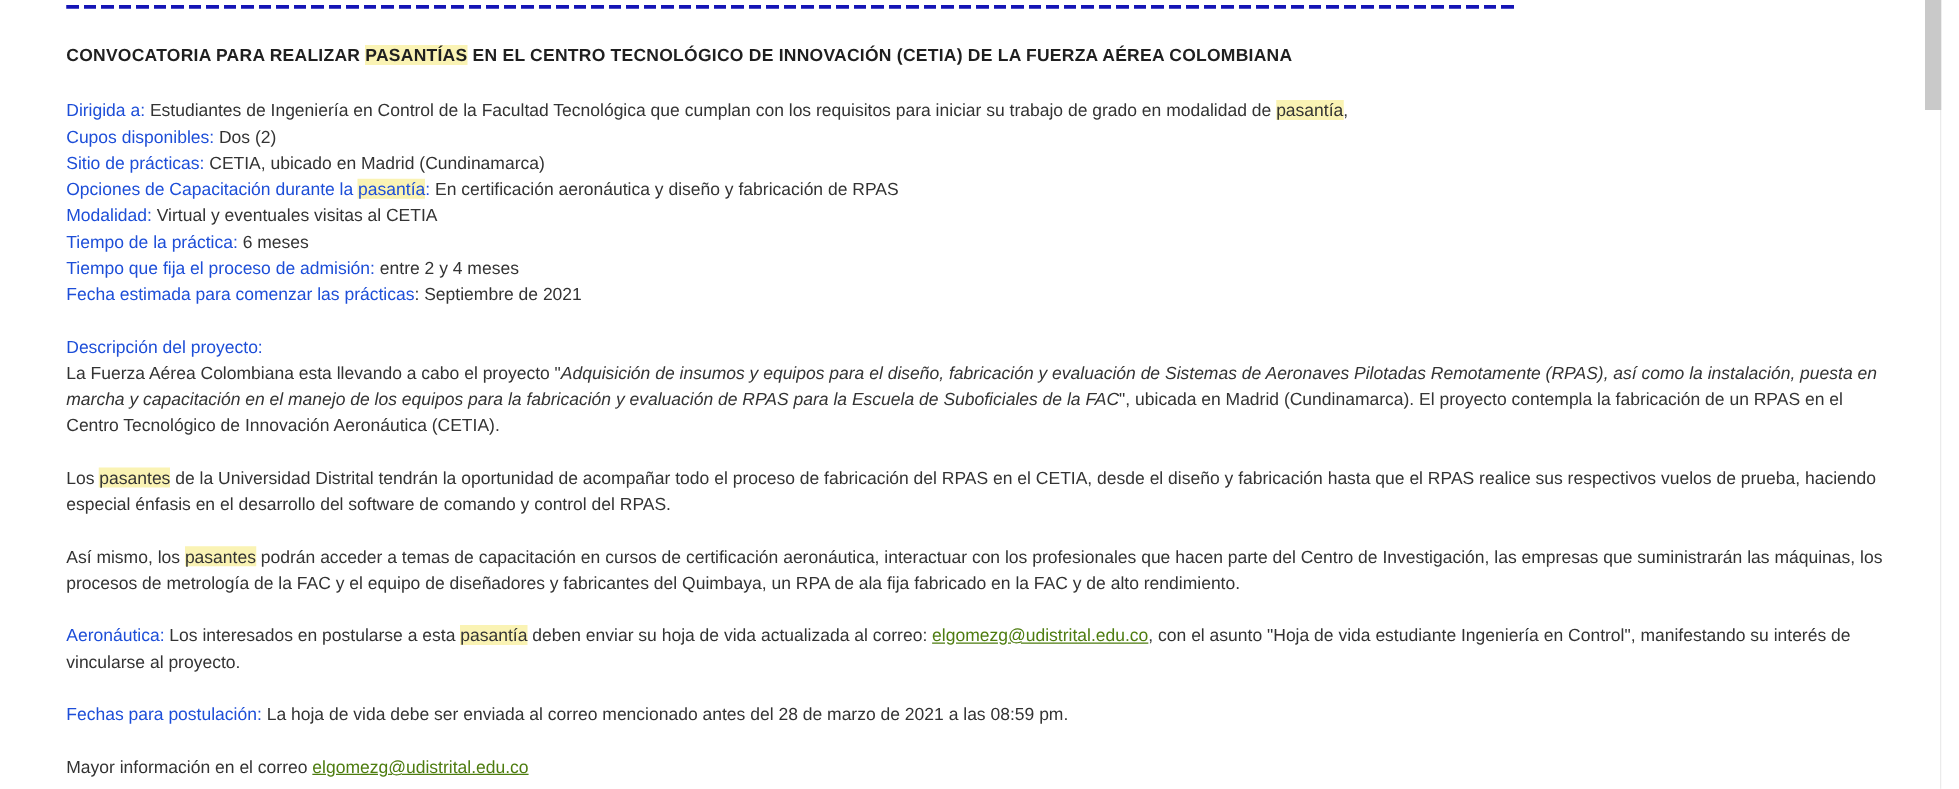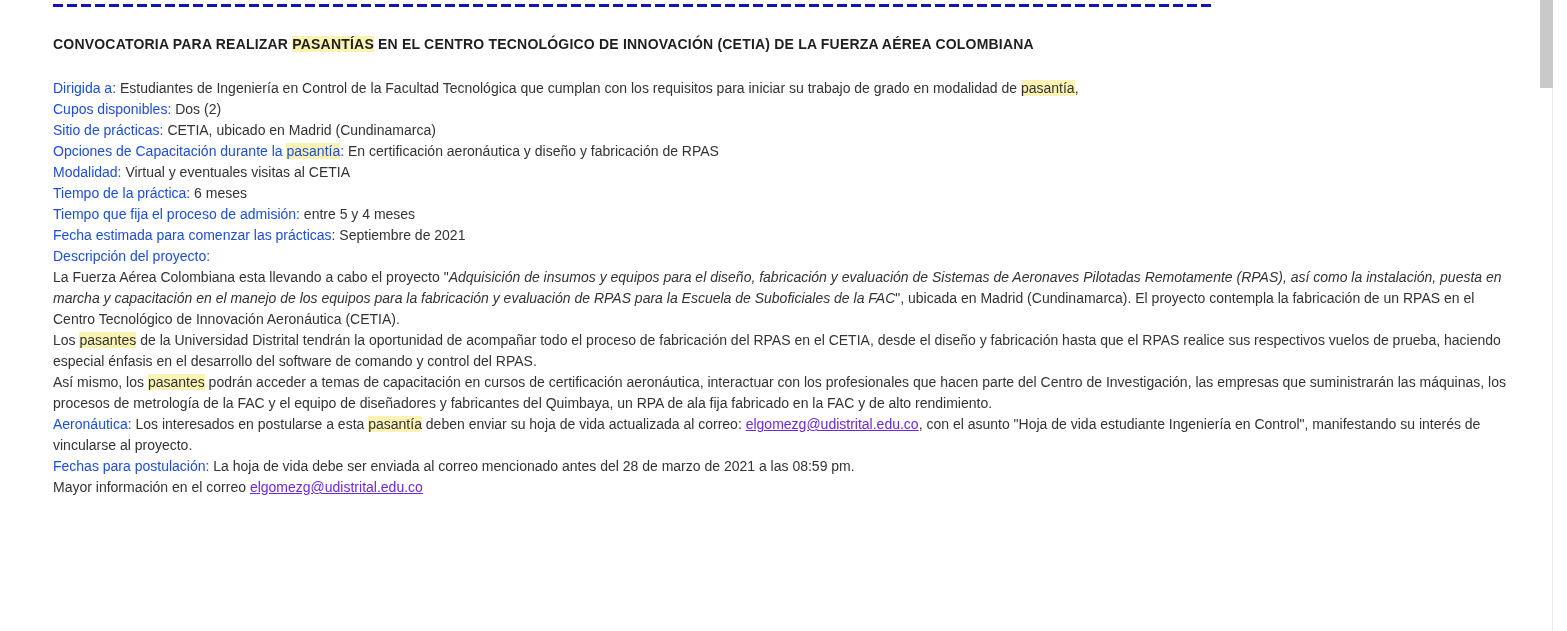--- a/index.html
+++ b/index.html
@@ -22,23 +22,23 @@
     margin-top: 4px;
     height: 3px;
     width: 1162px;
     background: repeating-linear-gradient(to right, #1414b5 0 10px, transparent 10px 14px);
   }
   .title { margin-top: 27px; font-weight: 700; color: #1f1f1f; letter-spacing: 0.2px; }
   .details { margin-top: 23px; }
   .b { font-weight: 400; color: #1d4ed8; }
   .it { font-style: italic; }
   .hl { background: #faf3b4; }
-  .para { }
+  .para { margin-top: 21px; }
   a.email {
-    color: #6d28d9;
+    color: #4d7c0f;
     text-decoration: underline;
     cursor: pointer;
   }
   .scroll-track {
     position: absolute; top: 0; right: 14px;
     width: 14px; height: 631px;
     background: #ffffff;
     border-right: 1px solid #ebebeb;
   }
   .scroll-thumb {
@@ -57,21 +57,21 @@
 
     <div class="title"><span>CONVOCATORIA PARA REALIZAR </span><span class="hl">PASANTÍAS</span><span> EN EL CENTRO TECNOLÓGICO DE INNOVACIÓN (CETIA) DE LA FUERZA AÉREA COLOMBIANA</span></div>
 
     <div class="details">
       <div><span class="b">Dirigida a:</span><span> Estudiantes de Ingeniería en Control de la Facultad Tecnológica que cumplan con los requisitos para iniciar su trabajo de grado en modalidad de </span><span class="hl">pasantía</span><span>,</span></div>
       <div><span class="b">Cupos disponibles:</span><span> Dos (2)</span></div>
       <div><span class="b">Sitio de prácticas:</span><span> CETIA, ubicado en Madrid (Cundinamarca)</span></div>
       <div><span class="b">Opciones de Capacitación durante la </span><span class="b hl">pasantía</span><span class="b">:</span><span> En certificación aeronáutica y diseño y fabricación de RPAS</span></div>
       <div><span class="b">Modalidad:</span><span> Virtual y eventuales visitas al CETIA</span></div>
       <div><span class="b">Tiempo de la práctica:</span><span> 6 meses</span></div>
-      <div><span class="b">Tiempo que fija el proceso de admisión:</span><span> entre 5 y 4 meses</span></div>
+      <div><span class="b">Tiempo que fija el proceso de admisión:</span><span> entre 2 y 4 meses</span></div>
       <div><span class="b">Fecha estimada para comenzar las prácticas</span><span>: Septiembre de 2021</span></div>
     </div>
 
     <div class="para">
       <div class="b">Descripción del proyecto:</div>
       <div><span>La Fuerza Aérea Colombiana esta llevando a cabo el proyecto "</span><span class="it">Adquisición de insumos y equipos para el diseño, fabricación y evaluación de Sistemas de Aeronaves Pilotadas Remotamente (RPAS), así como la instalación, puesta en marcha y capacitación en el manejo de los equipos para la fabricación y evaluación de RPAS para la Escuela de Suboficiales de la FAC</span><span>", ubicada en Madrid (Cundinamarca).  El proyecto contempla la fabricación de un RPAS en el Centro Tecnológico de Innovación Aeronáutica (CETIA).</span></div>
     </div>
 
     <div class="para"><span>Los </span><span class="hl">pasantes</span><span> de la Universidad Distrital tendrán la oportunidad de acompañar todo el proceso de fabricación del RPAS en el CETIA, desde el diseño y fabricación hasta que el RPAS realice sus respectivos vuelos de prueba, haciendo especial énfasis en el desarrollo del software de comando y control del RPAS.</span></div>
 

